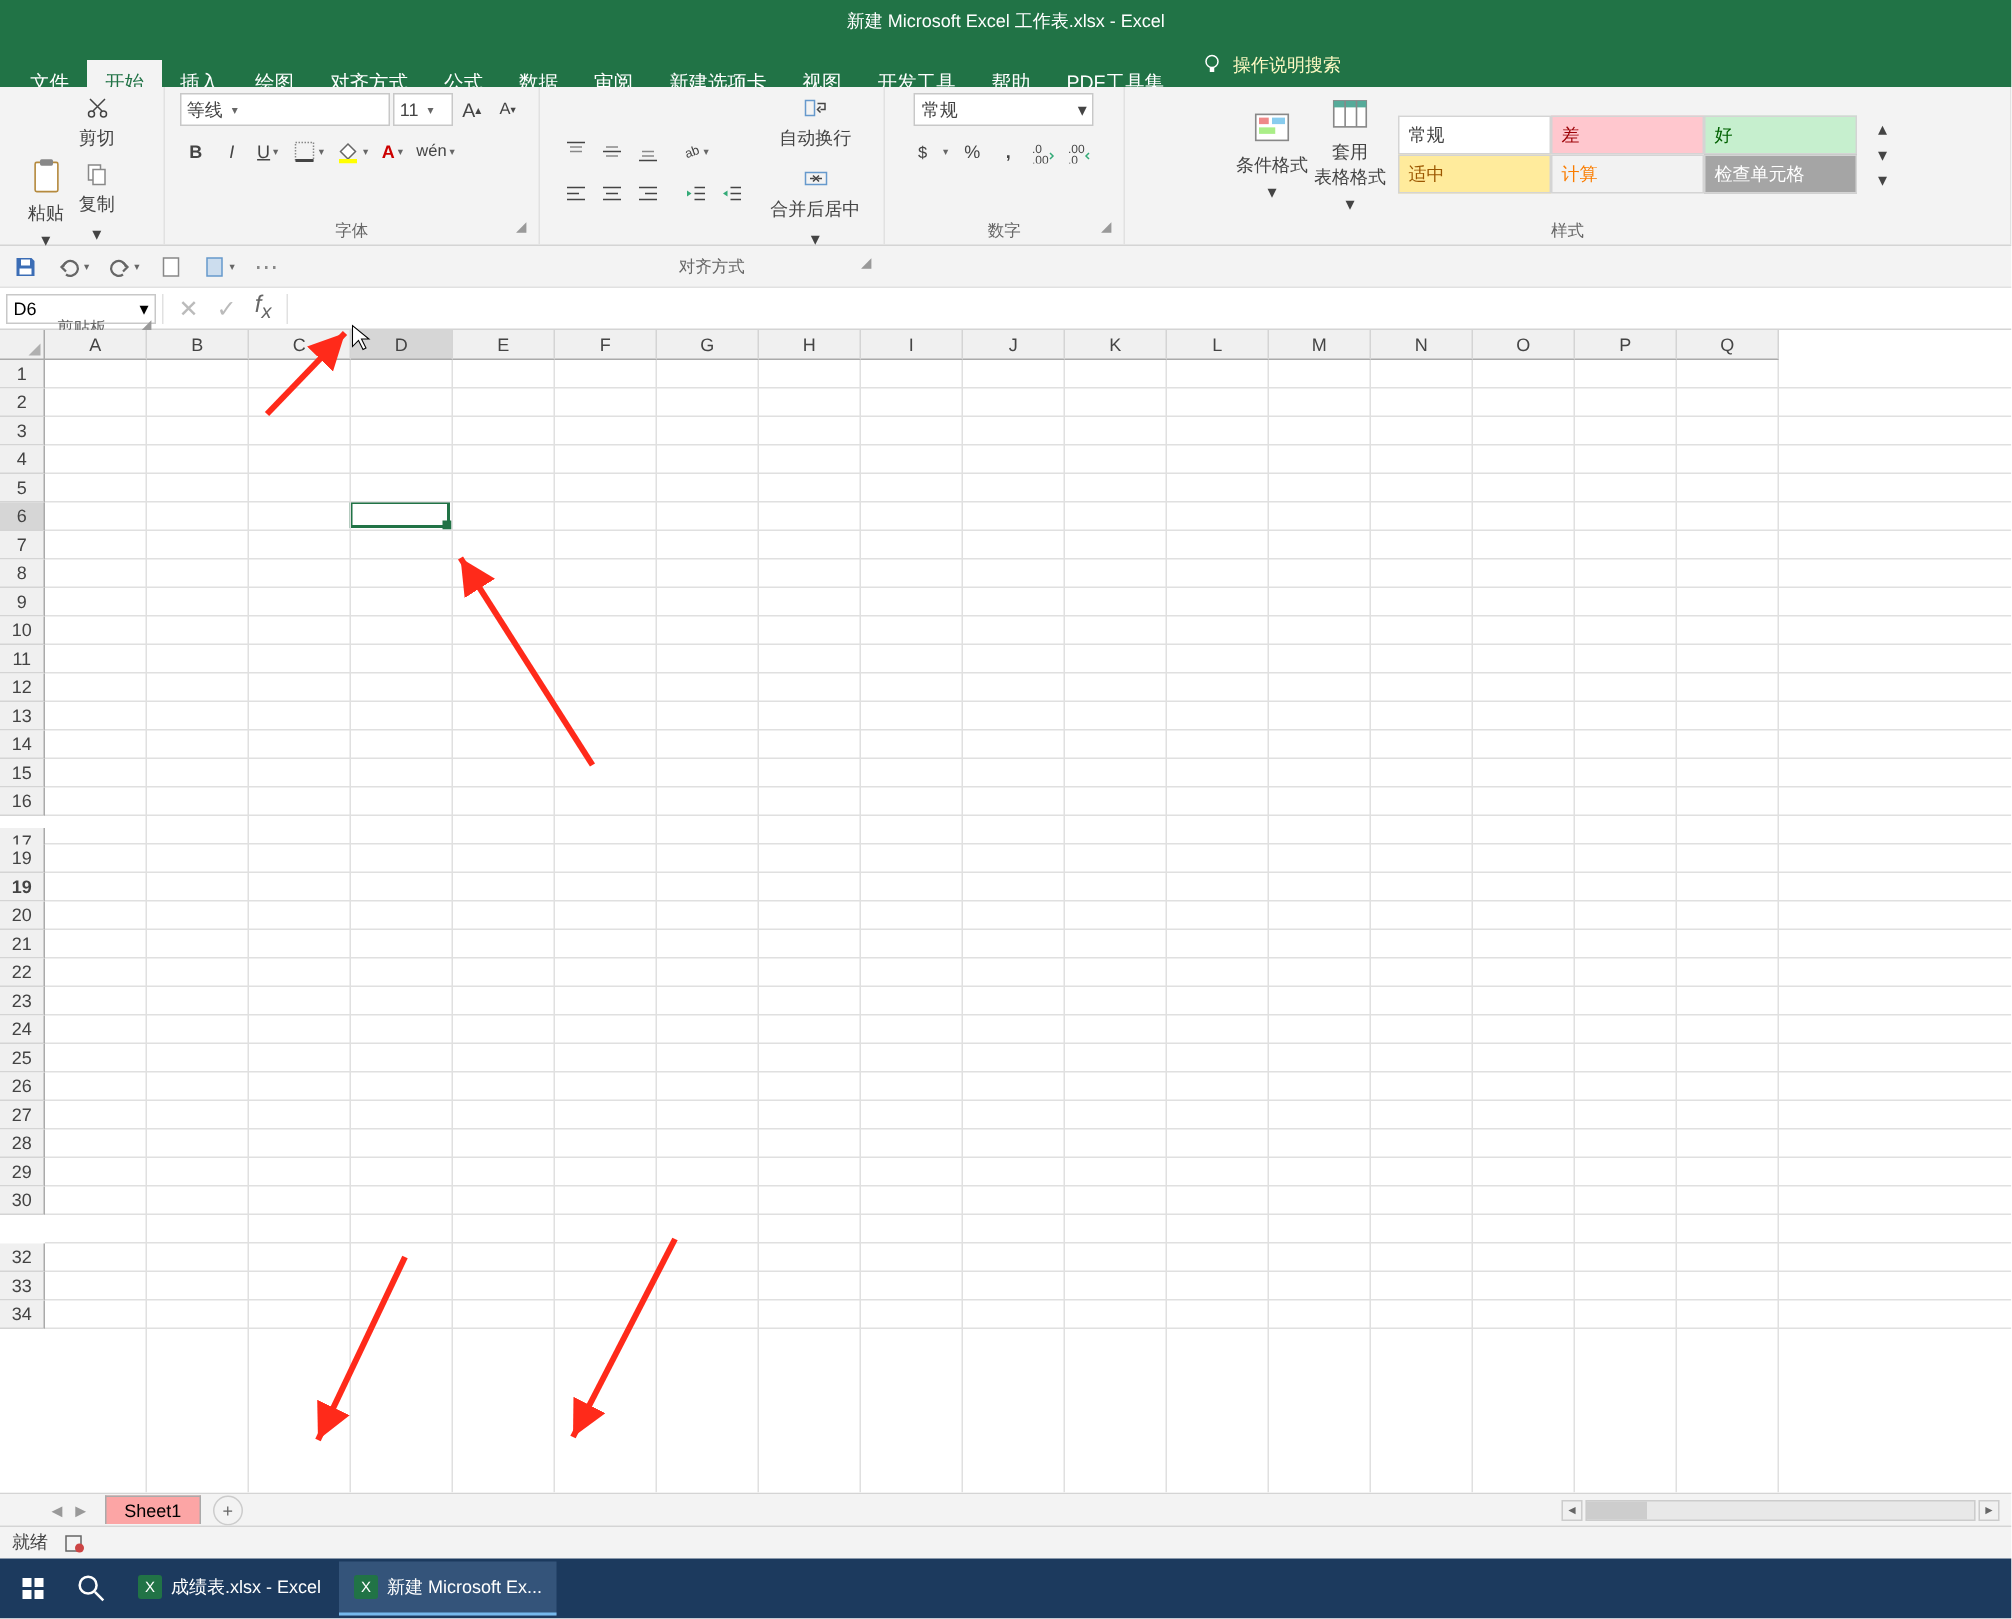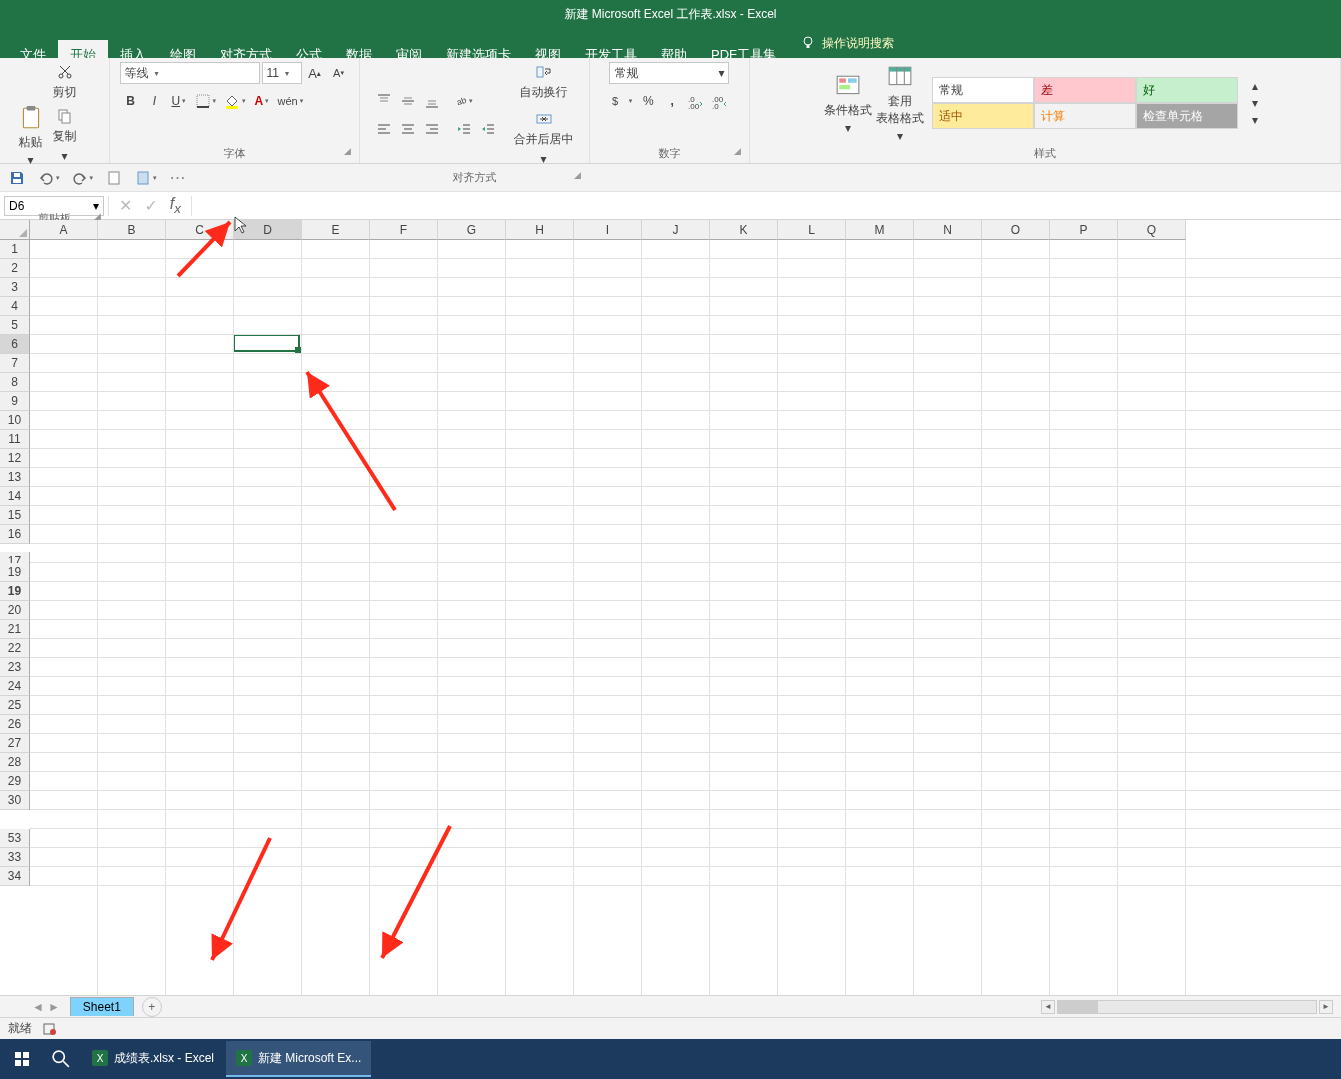--- a/index.html
+++ b/index.html
@@ -66,21 +66,21 @@
 .row-h.sel { background: #d6d6d6; }
 .cells { position: absolute; left: 30px; top: 0; right: 0; bottom: 0; }
 .gridline-v { position: absolute; top: 0; bottom: 0; width: 1px; background: #e0e0e0; }
 .gridline-h { position: absolute; left: 0; right: 0; height: 1px; background: #e0e0e0; }
 .active-cell { position: absolute; border: 2px solid #217346; background: #fff; }
 .active-cell::after { content: ''; position: absolute; right: -3px; bottom: -3px; width: 6px; height: 6px; background: #217346; }
 
 
 .sheet-tabs { height: 22px; border-top: 1px solid #d4d4d4; background: #f3f3f3; display: flex; align-items: center; font-size: 12px; padding-left: 24px; gap: 2px; }
 .sheet-nav { display:flex; gap:4px; color:#999; padding: 0 8px; }
-.sheet-tab { background: #7dd3fc; border: 1px solid #aaa; border-bottom: none; padding: 2px 12px; }
+.sheet-tab { background: #fca5a5; border: 1px solid #aaa; border-bottom: none; padding: 2px 12px; }
 .sheet-add { width: 20px; height: 20px; display: flex; align-items: center; justify-content: center; color: #666; border: 1px solid #ccc; border-radius: 50%; margin-left:6px; font-size:12px;}
 .hscroll { margin-left: auto; display: flex; align-items: center; padding-right: 8px; gap:2px; }
 .hscroll-track { width: 260px; height: 14px; background: #e8e8e8; border: 1px solid #ccc; position: relative; }
 .hscroll-thumb { position:absolute; left:0; top:0; height:100%; width:40px; background:#cdcdcd; }
 .scroll-btn { width:14px; height:14px; border:1px solid #ccc; background:#f0f0f0; font-size:8px; display:flex; align-items:center; justify-content:center; color:#666; }
 
 
 .status { height: 22px; background: #f3f3f3; border-top: 1px solid #d4d4d4; display: flex; align-items: center; font-size: 12px; color: #444; padding: 0 8px; gap: 10px; }
 
 
@@ -565,21 +565,21 @@
       <div class="row-h" style="top: 399px;">22</div>
       <div class="row-h" style="top: 418px;">23</div>
       <div class="row-h" style="top: 437px;">24</div>
       <div class="row-h" style="top: 456px;">25</div>
       <div class="row-h" style="top: 475px;">26</div>
       <div class="row-h" style="top: 494px;">27</div>
       <div class="row-h" style="top: 513px;">28</div>
       <div class="row-h" style="top: 532px;">29</div>
       <div class="row-h" style="top: 551px;">30</div>
       <div class="row-h" style="top: 590px; text-decoration: underline;">31</div>
-      <div class="row-h" style="top: 589px;">53</div>
+      <div class="row-h" style="top: 589px;">32</div>
       <div class="row-h" style="top: 608px;">33</div>
       <div class="row-h" style="top: 627px;">34</div>
     </div>
 </div>
 
 <div class="sheet-tabs">
   <div class="sheet-nav">
     <span>◄</span>
     <span>►</span>
   </div>

